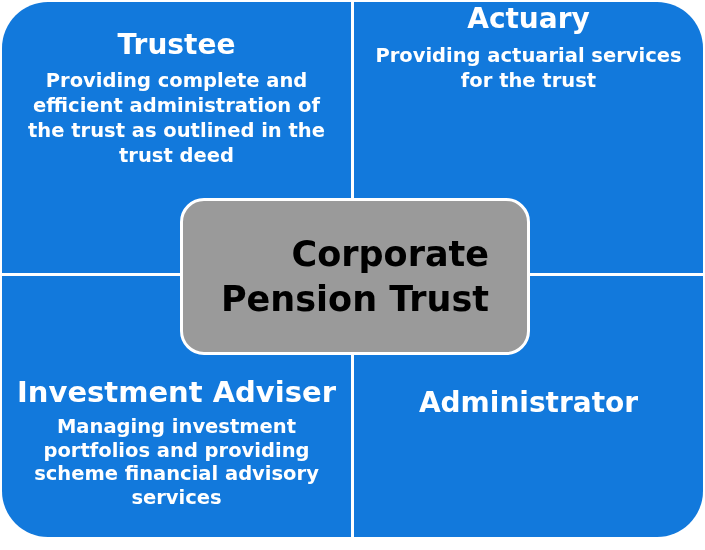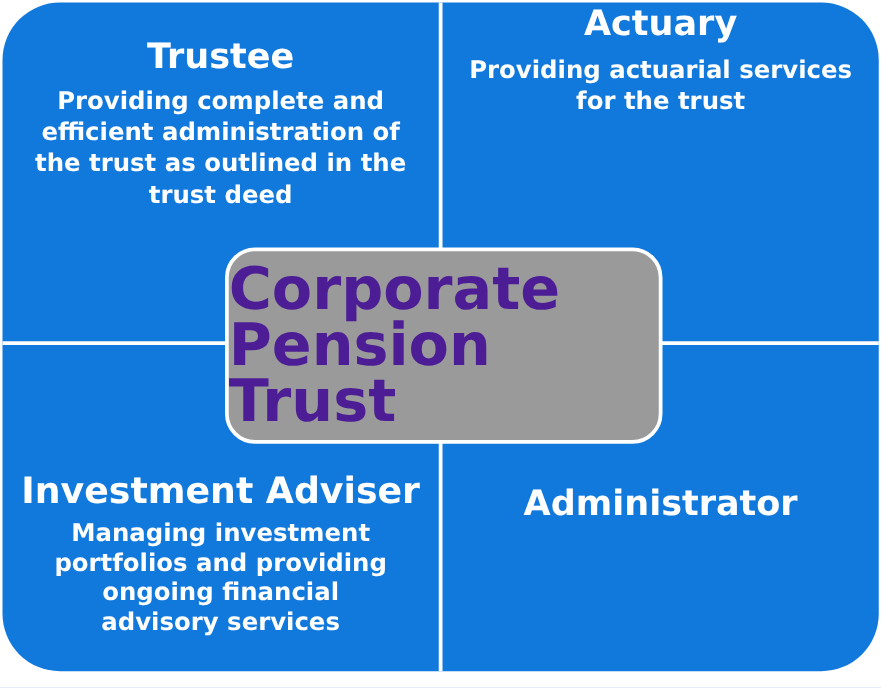--- a/index.html
+++ b/index.html
@@ -104,25 +104,25 @@
     height: 157px;
     box-sizing: border-box;
     background: #9a9a9a;
     border: 3px solid #ffffff;
     border-radius: 24px;
     display: flex;
     align-items: center;
     justify-content: center;
   }
   .hub-title {
-    color: #4c1d95;
-    font-size: 47px;
+    color: #000000;
+    font-size: 35px;
     font-weight: bold;
     line-height: 45px;
-    text-align: left;
+    text-align: right;
     margin: 0;
     padding: 0;
     white-space: pre-line;
   }
 </style>
 </head>
 <body>
 
 <div id="diagram">
 
@@ -139,21 +139,21 @@
 
     <div class="quad q-tr">
       <h2 class="quad-title">Actuary</h2>
       <p class="quad-desc">Providing actuarial services for the trust</p>
     </div>
 
     <div class="divider-h"></div>
 
     <div class="quad q-bl">
       <h2 class="quad-title">Investment Adviser</h2>
-      <p class="quad-desc">Managing investment portfolios and providing ongoing financial advisory services</p>
+      <p class="quad-desc">Managing investment portfolios and providing scheme financial advisory services</p>
     </div>
 
     <div class="quad q-br">
       <h2 class="quad-title">Administrator</h2>
     </div>
 
   </div>
 
   <div class="hub">
     <div class="hub-title">Corporate

